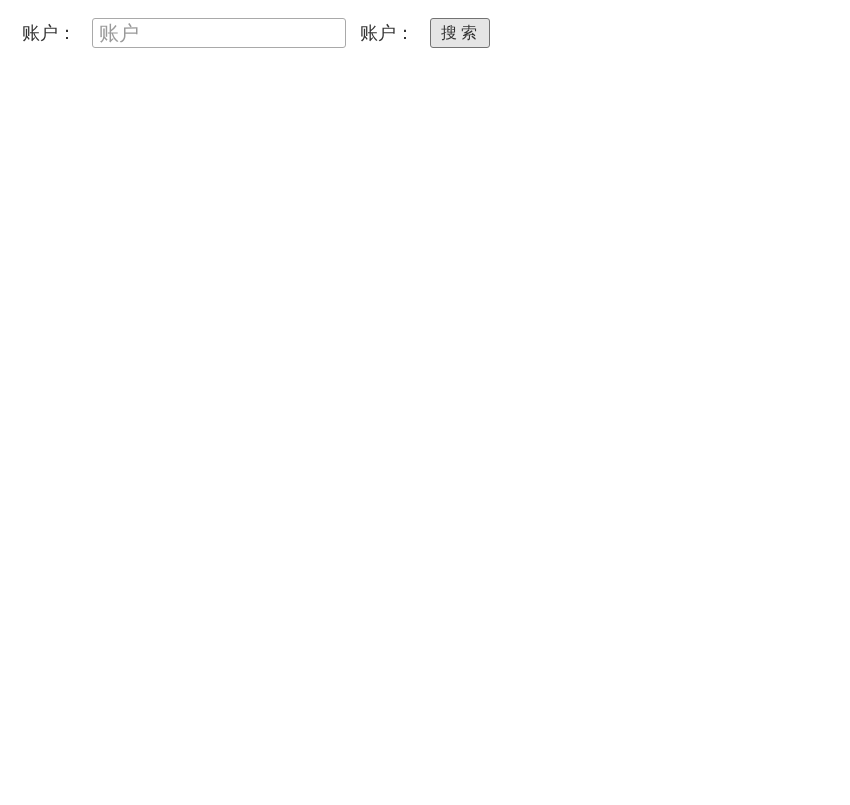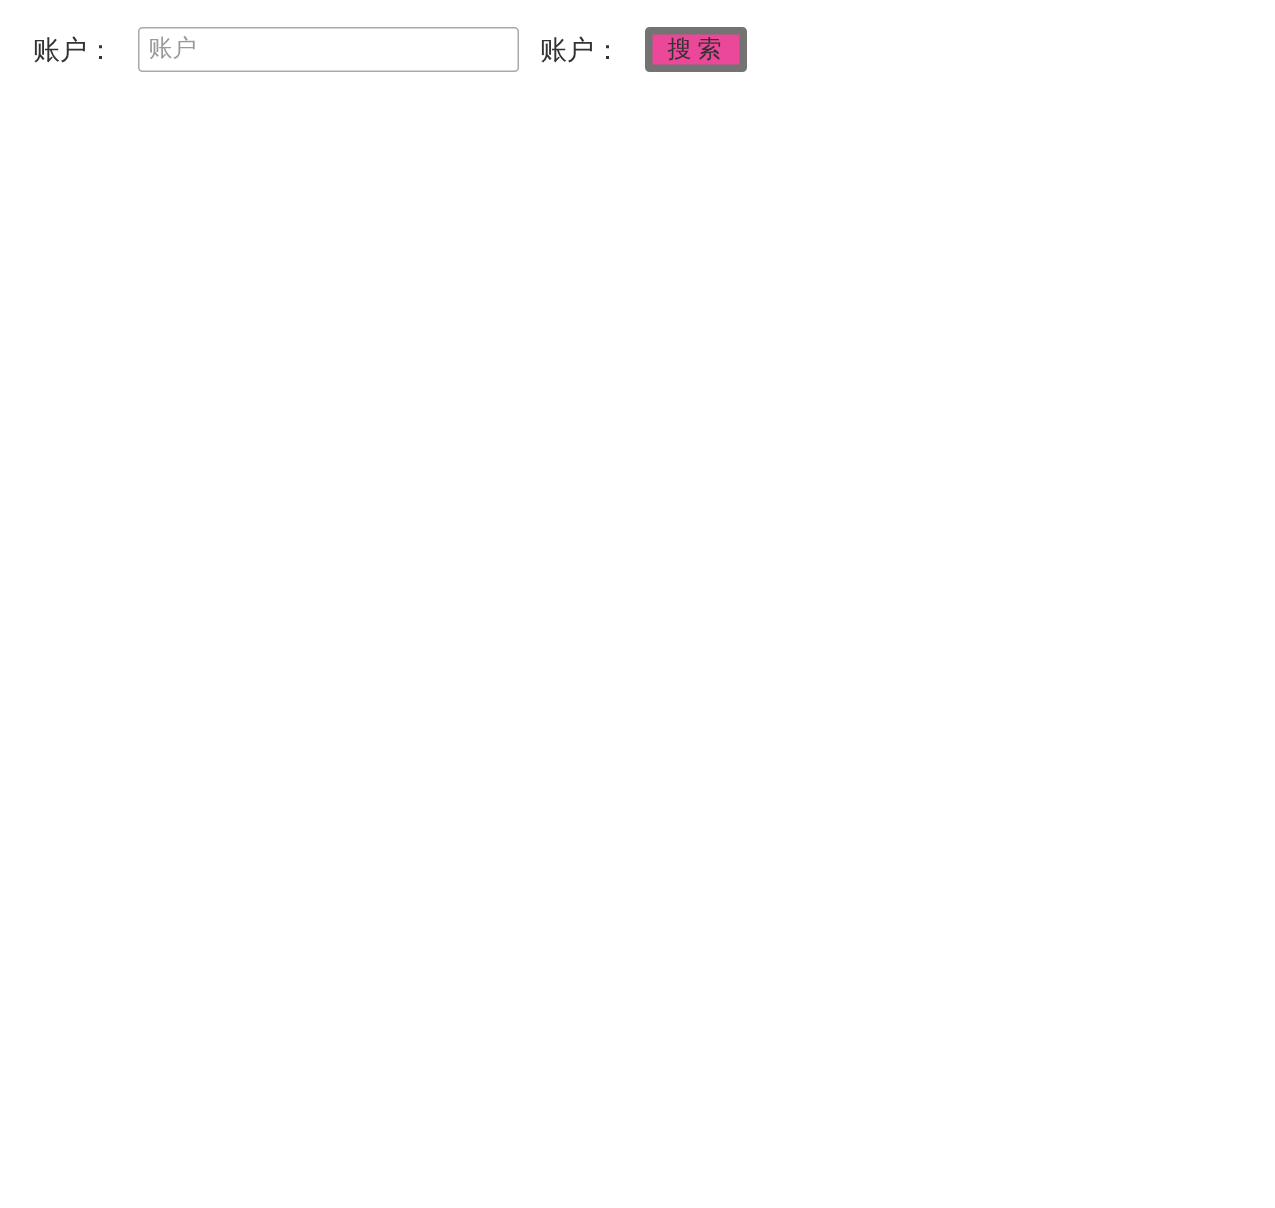--- a/index.html
+++ b/index.html
@@ -28,34 +28,34 @@
     }
     .label + input {
       margin-right: 6px;
     }
     input[type="text"] {
       height: 30px;
       width: 254px;
       border: 1px solid #a9a9a9;
       border-radius: 3px;
       padding: 2px 6px;
-      font-size: 16px;
+      font-size: 20px;
       color: #333333;
       background: #ffffff;
       outline: none;
     }
     input[type="text"]::placeholder {
       color: #9a9a9a;
     }
     .search-button {
       height: 30px;
       padding: 0 8px;
-      border: 5px solid #737373;
+      border: 1px solid #737373;
       border-radius: 3px;
-      background: #ec4899;
+      background: #e5e5e5;
       font-size: 16px;
       color: #333333;
       cursor: pointer;
       letter-spacing: 4px;
       text-indent: 2px;
     }
   </style>
 </head>
 <body>
 

